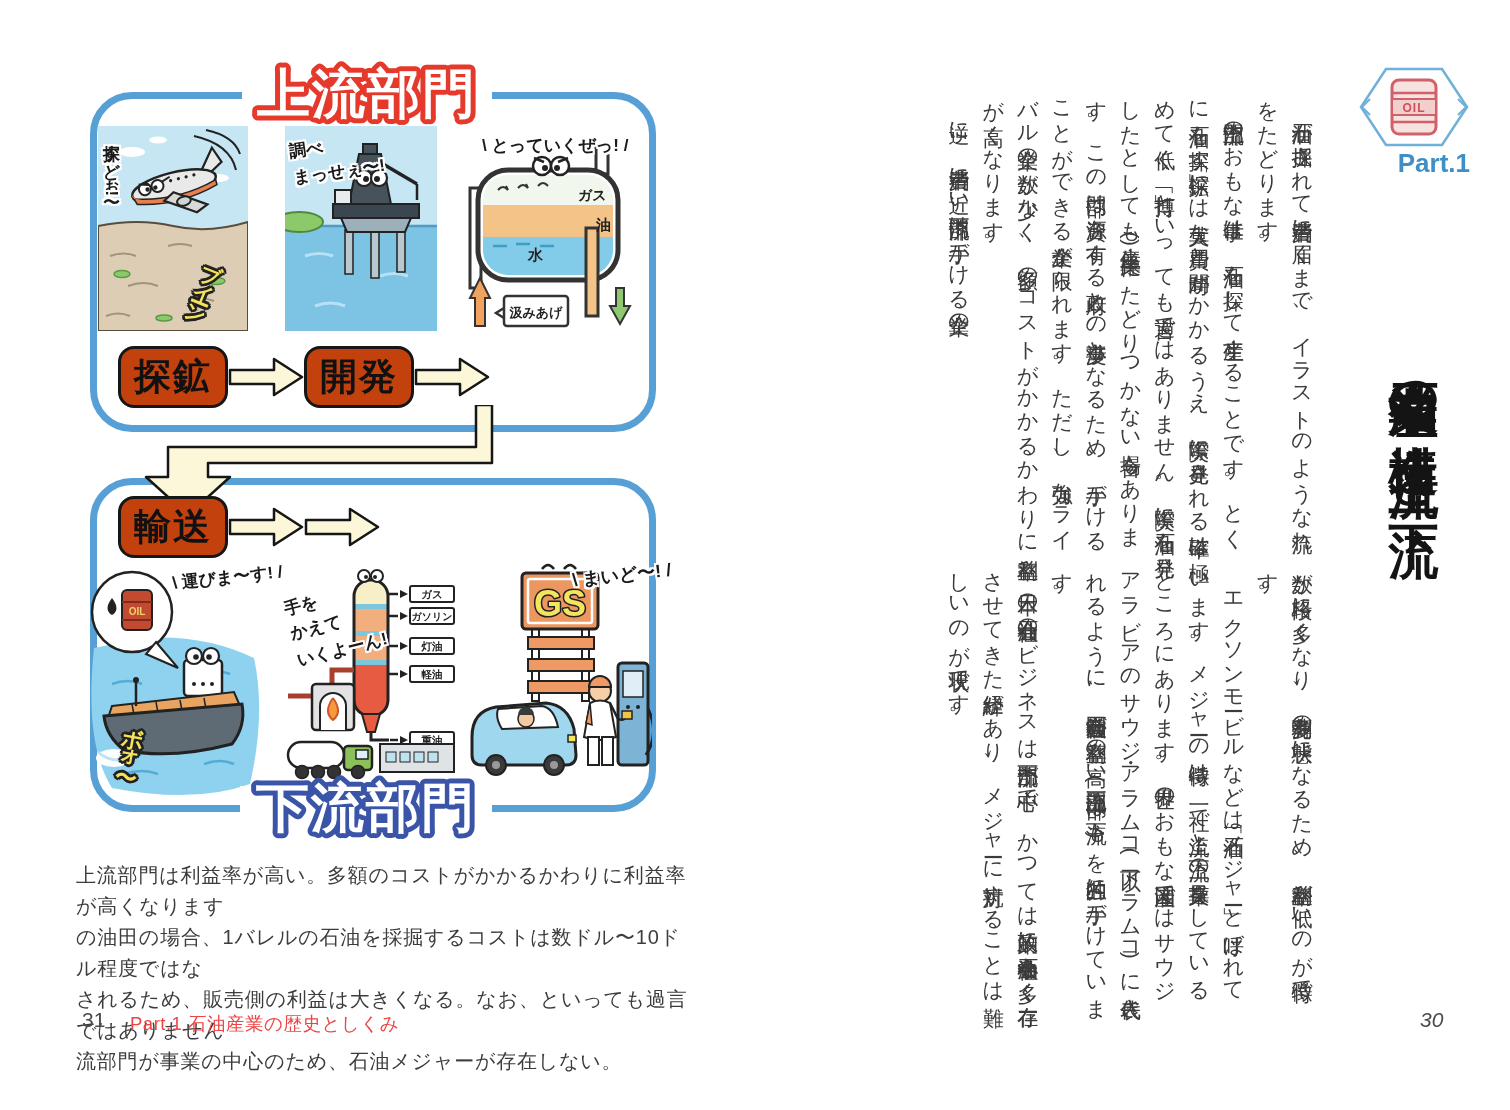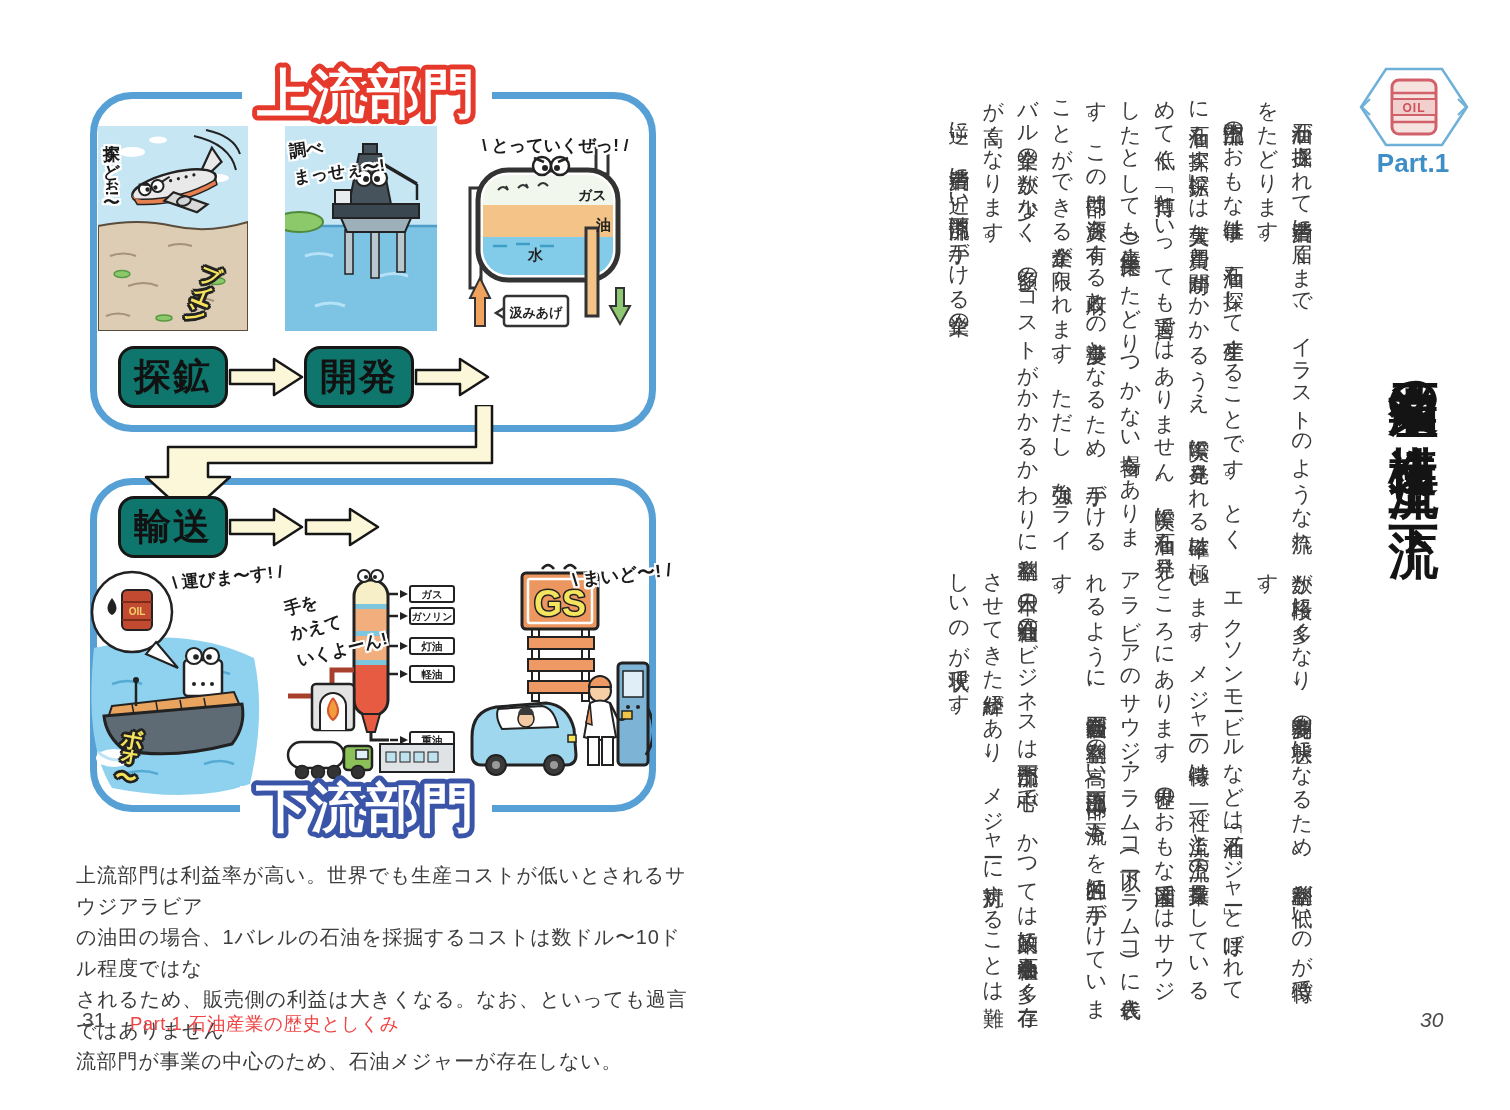--- a/index.html
+++ b/index.html
@@ -9,36 +9,36 @@
 
   
   .v-title{position:absolute;left:1382px;top:344px;writing-mode:vertical-rl;
            font-size:50px;font-weight:800;color:#141414;letter-spacing:1px;line-height:64px;}
   .dan{position:absolute;writing-mode:vertical-rl;font-size:21px;color:#3b3b3b;
        line-height:34.3px;letter-spacing:0.2px;}
   .dan p{margin:0;}
   .dan p.indent{text-indent:1em;}
   .dan1{right:191px;top:86px;height:470px;width:480px;}
   .dan2{right:191px;top:558px;height:455px;width:480px;}
-  .part-label{position:absolute;left:1356px;top:148px;width:114px;text-align:center;
+  .part-label{position:absolute;left:1356px;top:148px;width:114px;text-align:right;
               font-size:26px;font-weight:bold;color:#3e8fc7;}
   .folio{position:absolute;font-size:21px;color:#4a4a4a;margin-left:8px;}
   .folio-right{left:1412px;top:1008px;font-style:italic;}
   .folio-left{left:74px;top:1008px;}
   .footer-left{position:absolute;left:130px;top:1011px;font-size:18.5px;color:#ef4444;letter-spacing:0.5px;}
 
   
   .panel{position:absolute;border:7px solid #57a0d5;border-radius:42px;background:#fff;}
   .panel-up{left:90px;top:92px;width:552px;height:326px;}
   .panel-down{left:90px;top:478px;width:552px;height:320px;}
   .sec-title{position:absolute;z-index:6;}
   .flow{position:absolute;display:flex;align-items:center;z-index:5;}
   .flow-up{left:118px;top:346px;}
   .flow-down{left:118px;top:496px;}
-  .step{box-sizing:border-box;width:110px;height:62px;background:#0f766e;border:3px solid #161616;
+  .step{box-sizing:border-box;width:110px;height:62px;background:#c2410c;border:3px solid #161616;
         border-radius:16px;display:flex;align-items:center;justify-content:center;
         font-size:37px;font-weight:bold;color:#111;letter-spacing:2px;flex:none;}
   .harrow{flex:none;display:block;}
   .elbow{position:absolute;left:140px;top:405px;z-index:4;}
 
   .tile{position:absolute;z-index:3;}
   .tile svg{display:block;}
   .speech{position:absolute;font-weight:bold;color:#1a1a1a;white-space:nowrap;
           text-shadow:-2px 0 0 #fff,2px 0 0 #fff,0 -2px 0 #fff,0 2px 0 #fff,
                       -2px -2px 0 #fff,2px 2px 0 #fff,-2px 2px 0 #fff,2px -2px 0 #fff;}
@@ -347,21 +347,21 @@
       <path d="M148,144 l8,16 q6,2 8,-2" fill="none" stroke="#222" stroke-width="2.5"></path>
       <rect x="160" y="152" width="10" height="8" fill="#f0c445" stroke="#222" stroke-width="1.5"></rect>
       <rect x="126" y="178" width="11" height="28" fill="#fff" stroke="#222" stroke-width="2"></rect>
       <rect x="140" y="178" width="11" height="28" fill="#fff" stroke="#222" stroke-width="2"></rect>
     </g>
   </svg>
   <div class="speech flank" style="left:110px;top:4px;font-size:18px;transform:rotate(-6deg);">まいど〜!</div>
 </div>
 
 <div class="caption">
-  <span>上流部門は利益率が高い。世界でも生産コストが低いとされるサウジアラビア</span>
+  <span>上流部門は利益率が高い。多額のコストがかかるかわりに利益率が高くなります</span>
   <span>の油田の場合、1バレルの石油を採掘するコストは数ドル〜10ドル程度ではな</span>
   <span>されるため、販売側の利益は大きくなる。なお、といっても過言ではありません</span>
   <span>流部門が事業の中心のため、石油メジャーが存在しない。</span>
 </div>
 
 <div class="folio folio-left">31</div>
 <div class="footer-left">Part.1 石油産業の歴史としくみ</div>
 
 <svg class="abs" style="left:1358px;top:66px;" width="112" height="82" viewBox="0 0 112 82">
   <polygon points="28,3 84,3 109,41 84,79 28,79 3,41" fill="#ffffff" stroke="#6fb0d8" stroke-width="2.5"></polygon>

